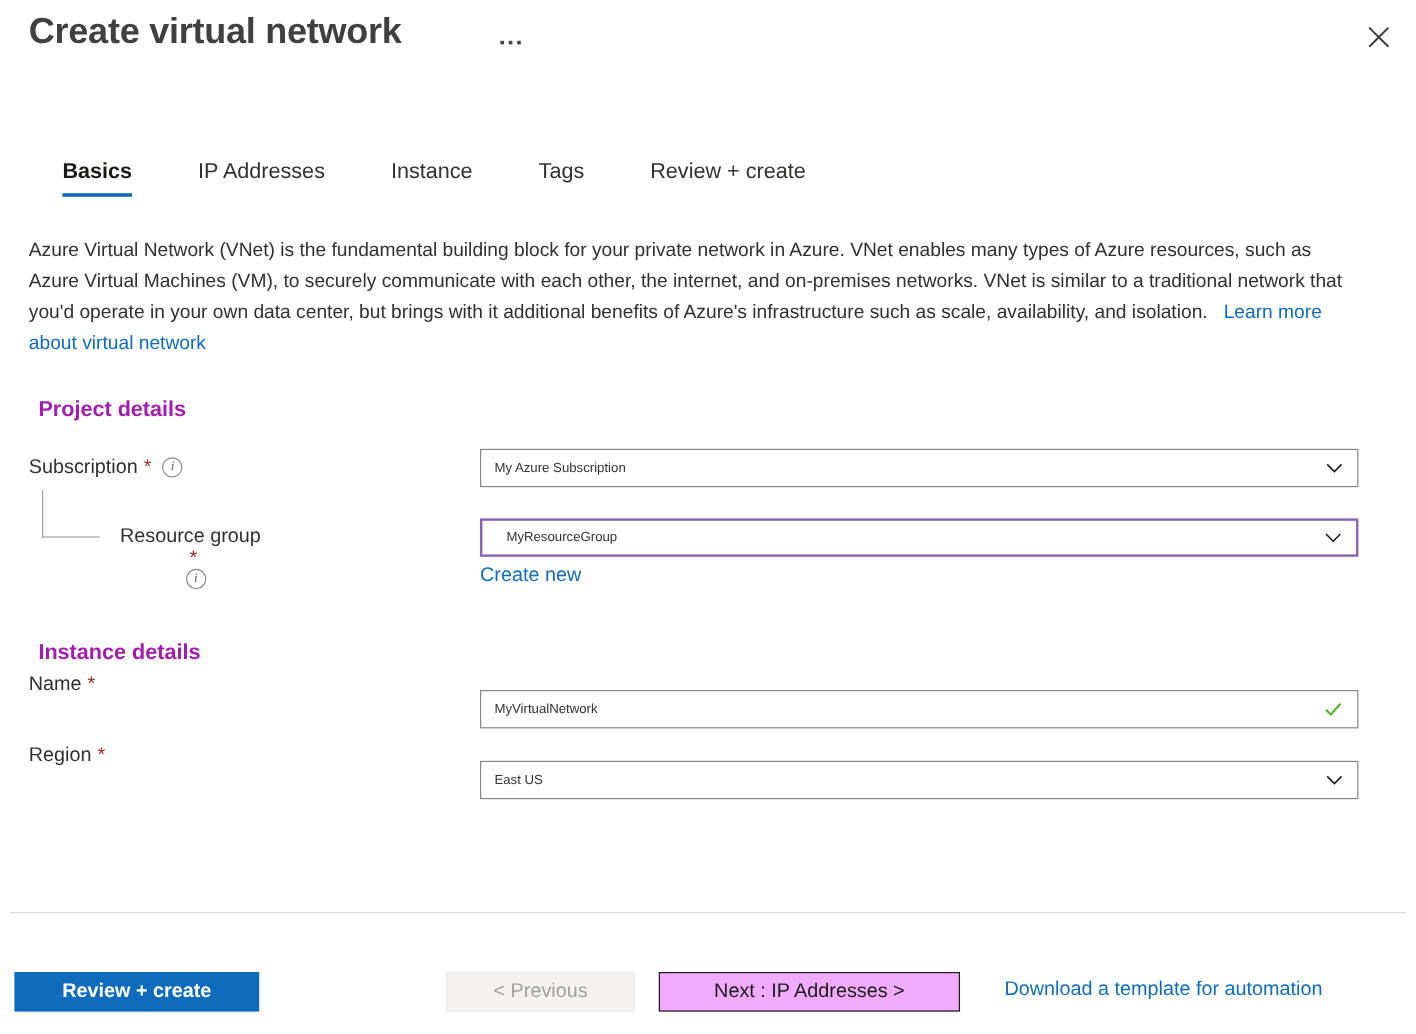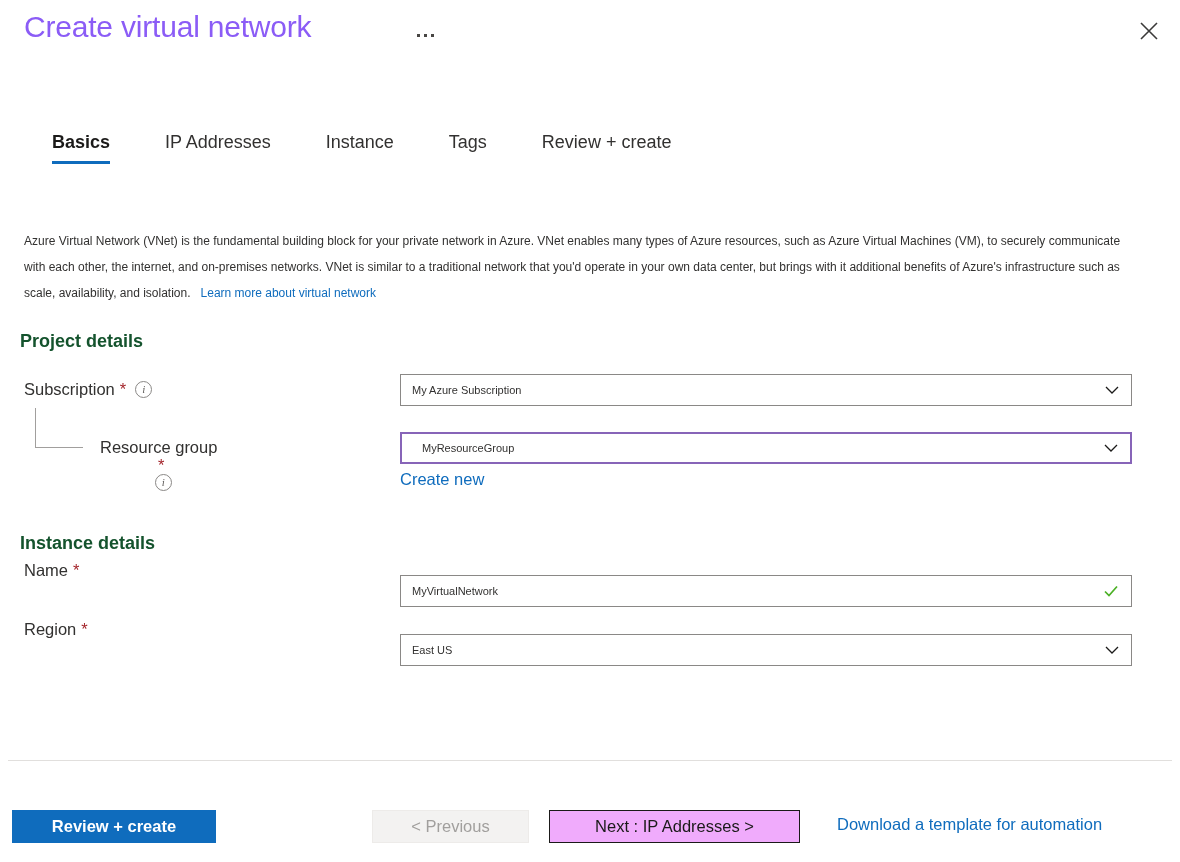--- a/index.html
+++ b/index.html
@@ -22,22 +22,22 @@
     position: absolute;
     top: 0; left: 0;
     width: 1180px;
     height: 70px;
   }
   .page-title {
     position: absolute;
     left: 24px;
     top: 10px;
     font-size: 30px;
-    font-weight: normal;
-    color: #8b5cf6;
+    font-weight: bold;
+    color: #404040;
     letter-spacing: -0.2px;
     white-space: nowrap;
   }
   .ellipsis-btn {
     position: absolute;
     left: 409px;
     top: 20px;
     width: 32px;
     height: 30px;
     display: flex;
@@ -96,38 +96,37 @@
     height: 3px;
     background: #0f6cbd;
   }
 
   
   .description {
     position: absolute;
     left: 24px;
     top: 196px;
     width: 1100px;
-    font-size: 12px;
+    font-size: 16px;
     line-height: 26px;
     color: #323130;
-    margin-top: 32px;
   }
   .link {
     color: #0f6cbd;
     text-decoration: none;
     cursor: pointer;
   }
 
   
   .section-title {
     position: absolute;
-    left: 20px;
+    left: 32px;
     font-size: 18px;
     font-weight: bold;
-    color: #14532d;
+    color: #a21caf;
   }
   #project-details-title { top: 331px; }
   #instance-details-title { top: 533px; }
 
   .field-label {
     position: absolute;
     font-size: 16.5px;
     color: #323130;
     display: flex;
     align-items: center;

